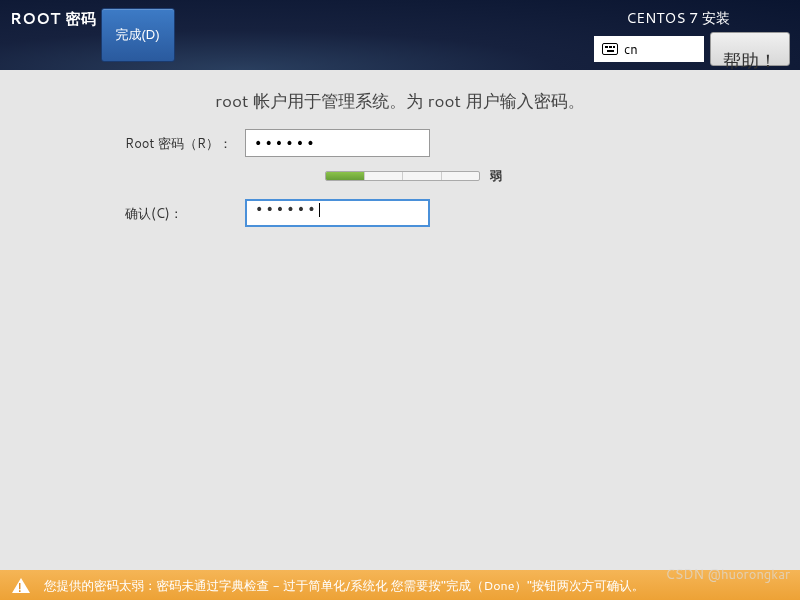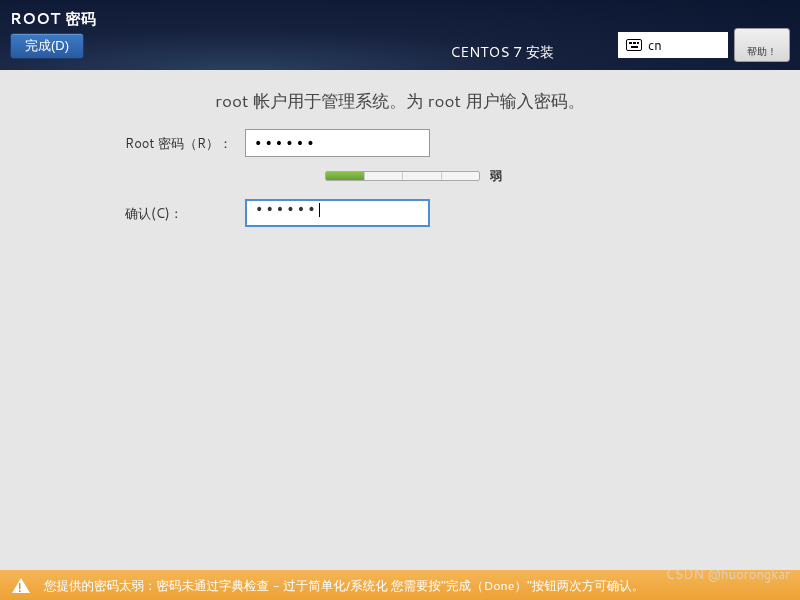--- a/index.html
+++ b/index.html
@@ -13,34 +13,34 @@
     .header {
       background: linear-gradient(to bottom, #1a1a2e 0%, #16213e 50%, #0f3460 100%);
       background: #1a2840;
       background: radial-gradient(ellipse at 30% 100%, #2a3f5f 0%, #16213e 40%, #0a1530 100%);
       height: 70px;
       display: flex;
       justify-content: space-between;
       color: #fff;
       padding: 8px 10px;
     }
-    .header-left { display: flex; flex-direction: column; gap: 4px; }
+    .header-left { display: flex; flex-direction: row; gap: 4px; }
     .page-title { font-size: 15px; font-weight: bold; letter-spacing: 0.5px; }
     .done-button {
       background: linear-gradient(to bottom, #3d7bc6, #2a5a9e);
       border: 1px solid #1a3a6e;
       border-radius: 3px;
       color: #fff;
       padding: 3px 14px;
       font-size: 13px;
       cursor: pointer;
       width: fit-content;
       box-shadow: inset 0 1px 0 rgba(255,255,255,0.2);
     }
-    .header-right { display: flex; align-items: flex-end; gap: 4px; }
+    .header-right { display: flex; flex-direction: column; align-items: flex-end; gap: 4px; }
     .installer-title { font-size: 14px; padding-right: 60px; }
     .header-controls { display: flex; gap: 6px; align-items: center; }
     .lang-box {
       background: #fff;
       color: #000;
       display: flex;
       align-items: center;
       gap: 6px;
       padding: 3px 8px;
       height: 26px;
@@ -62,21 +62,21 @@
         linear-gradient(#000,#000) 4px 0/3px 2px no-repeat,
         linear-gradient(#000,#000) 8px 0/3px 2px no-repeat,
         linear-gradient(#000,#000) 2px 4px/7px 2px no-repeat;
     }
     .help-button {
       background: linear-gradient(to bottom, #f0f0f0, #d8d8d8);
       border: 1px solid #999;
       border-radius: 3px;
       color: #333;
       padding: 16px 12px;
-      font-size: 10px;
+      font-size: 18px;
       height: 26px;
       cursor: pointer;
     }
     .content {
       padding: 18px 40px;
       color: #333;
     }
     .instruction {
       text-align: center;
       font-size: 17px;

